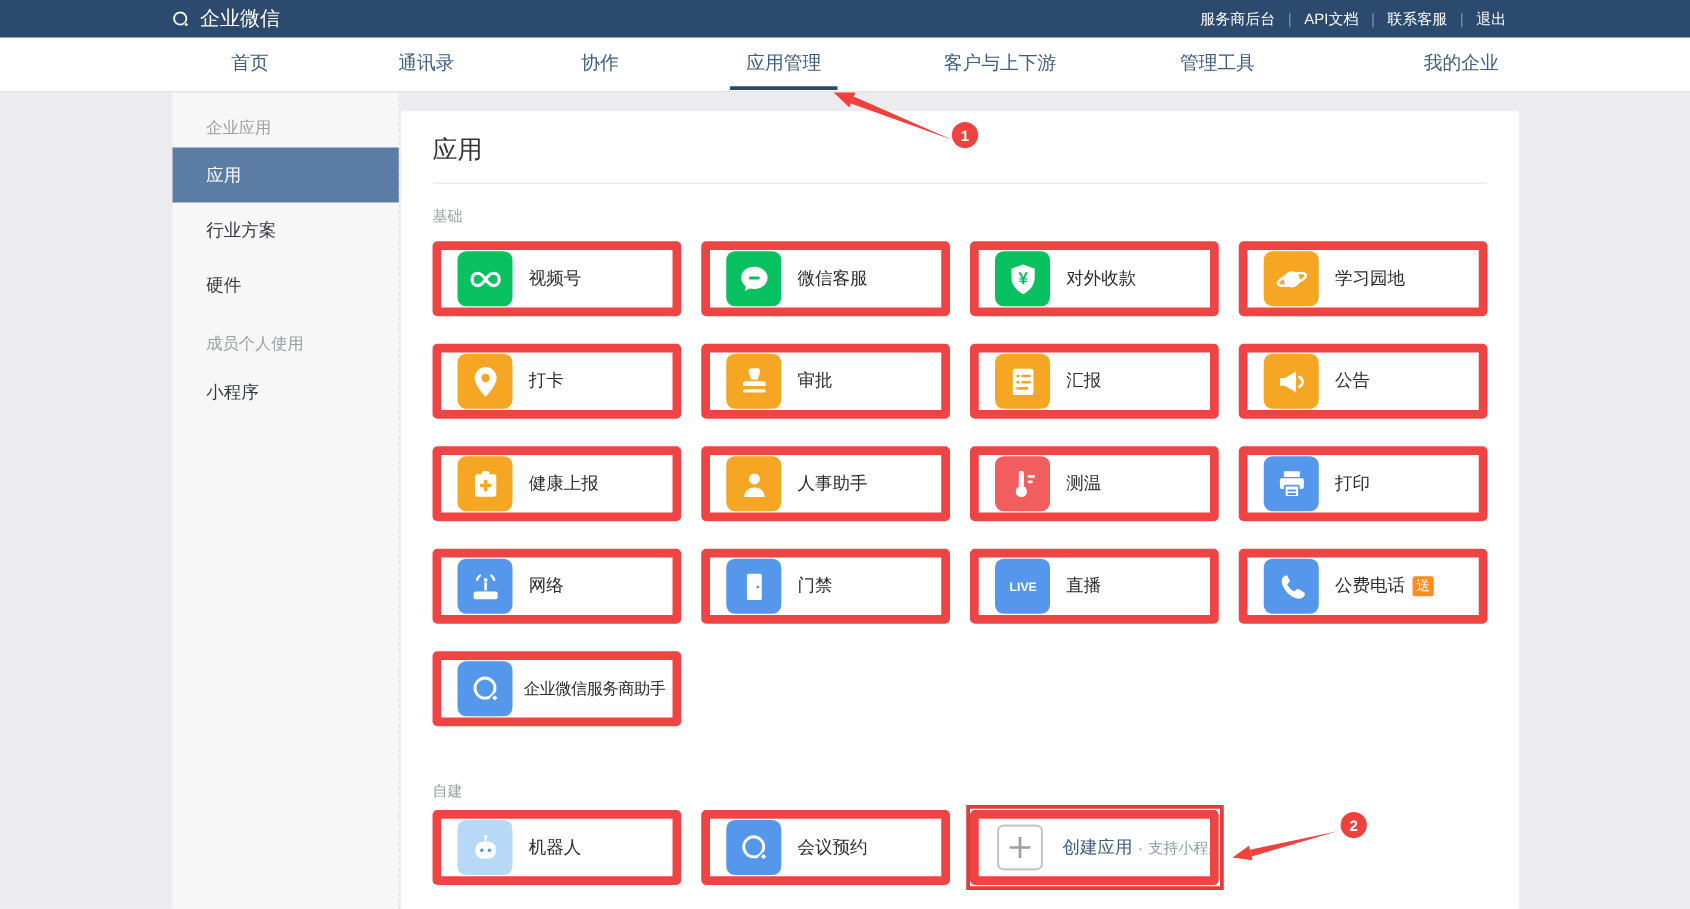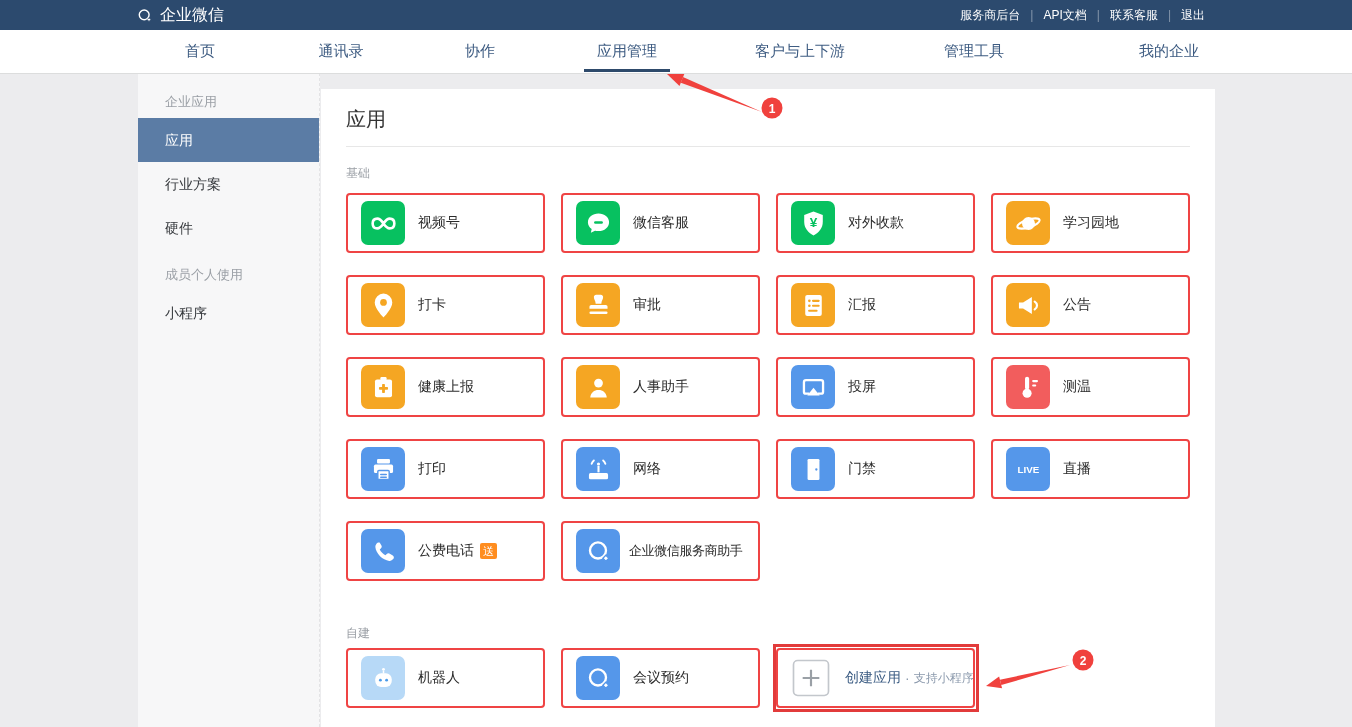--- a/index.html
+++ b/index.html
@@ -28,21 +28,21 @@
   .side-header.later{padding-top:16px}
   .side-item{height:44px;line-height:44px;padding-left:27px;font-size:14px;color:#35383c;cursor:pointer}
   .side-item.selected{background:#5b7ca5;color:#fff}
   
   .main{position:absolute;left:321px;top:89px;width:894px;bottom:0;background:#fff}
   .main-title{margin:17px 0 0 25px;font-size:20px;font-weight:400;color:#333}
   .divider{margin:13px 25px 0 25px;border-top:1px solid #e7e7e7;height:0}
   .section-label{margin:18px 0 14px 25px;font-size:12px;color:#9a9fa5;height:14px}
   .section-label.self{margin-top:44px;margin-bottom:9px}
   .grid{margin-left:25px;display:grid;grid-template-columns:repeat(4,199px);column-gap:16px;row-gap:22px}
-  .card{box-sizing:border-box;height:60px;background:#fff;border:2px solid #ef4444;border-radius:4px;
+  .card{box-sizing:border-box;height:60px;background:#fff;border:7px solid #ef4444;border-radius:4px;
     display:flex;align-items:center;padding:0 6px 0 13px;cursor:pointer;overflow:hidden}
   .app-icon{width:44px;height:44px;border-radius:7px;flex:none;display:flex;align-items:center;justify-content:center;margin-right:13px}
   .app-icon svg{width:31px;height:31px;display:block}
   .app-label{font-size:14px;color:#2b2b2b;white-space:nowrap}
   .card.compact .app-icon{margin-right:9px}
   .card.compact .app-label{font-size:13px;letter-spacing:-.4px}
   .badge{margin-left:6px;background:#ff8d1f;color:#fff;font-size:11px;line-height:16px;height:16px;padding:0 3px;border-radius:2px;flex:none}
   
   .card.create .plus-box{width:40px;height:40px;flex:none;margin-right:14px}
   .card.create .plus-box svg{width:40px;height:40px;display:block}
@@ -192,29 +192,20 @@
       <div class="card">
         <span class="app-icon" style="background: rgb(245, 166, 35);">
           <svg viewBox="0 0 24 24">
             <circle cx="12" cy="8.6" r="3.4" fill="#fff"></circle>
             <path d="M5.6 19.8c.4-3.8 3-5.8 6.4-5.8s6 2 6.4 5.8z" fill="#fff"></path>
           </svg>
         </span>
         <span class="app-label">人事助手</span>
       </div>
       <div class="card">
-        <span class="app-icon" style="background: rgb(85, 151, 234);">
-          <svg viewBox="0 0 24 24">
-            <path d="M8.8 16.8H6.2c-.9 0-1.6-.7-1.6-1.6V7.9c0-.9.7-1.6 1.6-1.6h11.6c.9 0 1.6.7 1.6 1.6v7.3c0 .9-.7 1.6-1.6 1.6h-2.6" fill="none" stroke="#fff" stroke-width="1.8"></path>
-            <path d="M12 12.2l4.8 6H7.2z" fill="#fff"></path>
-          </svg>
-        </span>
-        <span class="app-label">投屏</span>
-      </div>
-      <div class="card">
         <span class="app-icon" style="background: rgb(242, 93, 93);">
           <svg viewBox="0 0 24 24">
             <rect x="9.3" y="3.6" width="3.2" height="10.2" rx="1.6" fill="#fff"></rect>
             <circle cx="10.9" cy="16.4" r="3.5" fill="#fff"></circle>
             <rect x="14.8" y="6.2" width="4.6" height="1.7" rx=".85" fill="#fff"></rect>
             <rect x="14.8" y="9.6" width="3.2" height="1.7" rx=".85" fill="#fff"></rect>
           </svg>
         </span>
         <span class="app-label">测温</span>
       </div>

